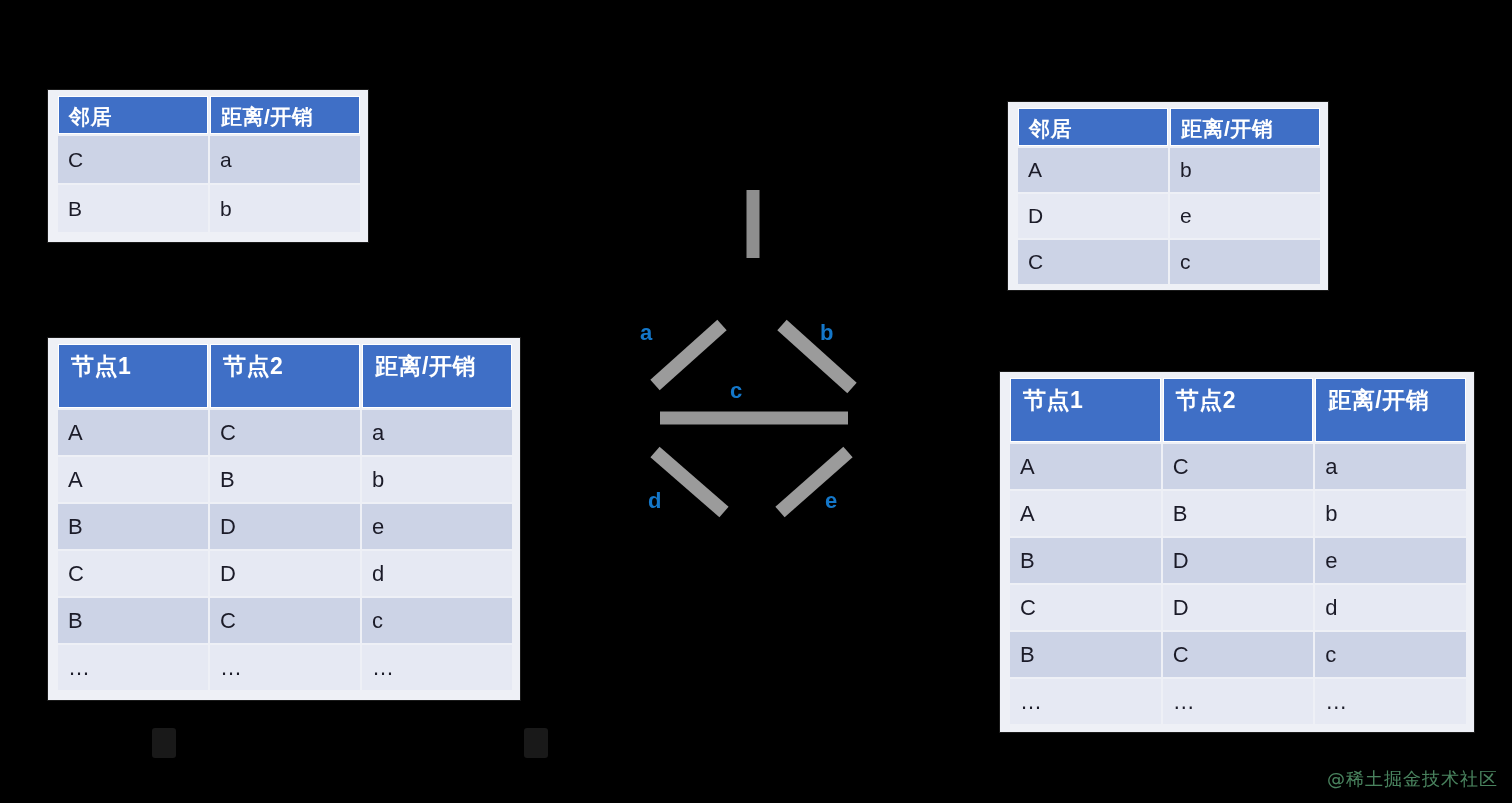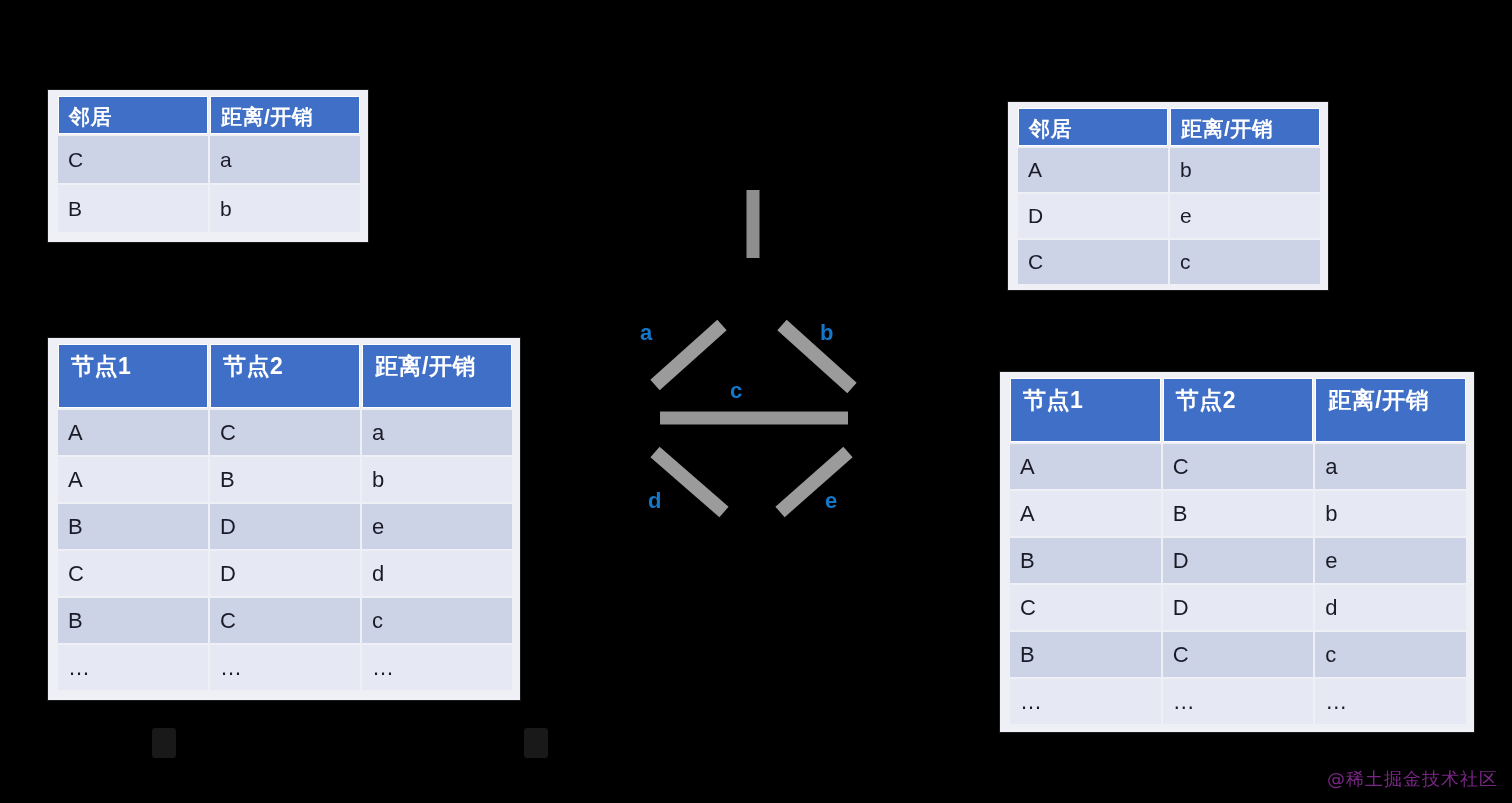--- a/index.html
+++ b/index.html
@@ -106,21 +106,21 @@
     opacity: 0.85;
   }
   #artifact-left  { left: 152px; top: 708px; width: 24px; height: 30px; }
   #artifact-right { left: 524px; top: 708px; width: 24px; height: 30px; }
 
   
   #watermark {
     position: absolute;
     right: 14px;
     bottom: 12px;
-    color: #d946ef;
+    color: #86efac;
     opacity: 0.55;
     font-size: 18px;
     letter-spacing: 1px;
     font-family: "DejaVu Sans", sans-serif;
     user-select: none;
   }
 </style>
 </head>
 <body>
 

